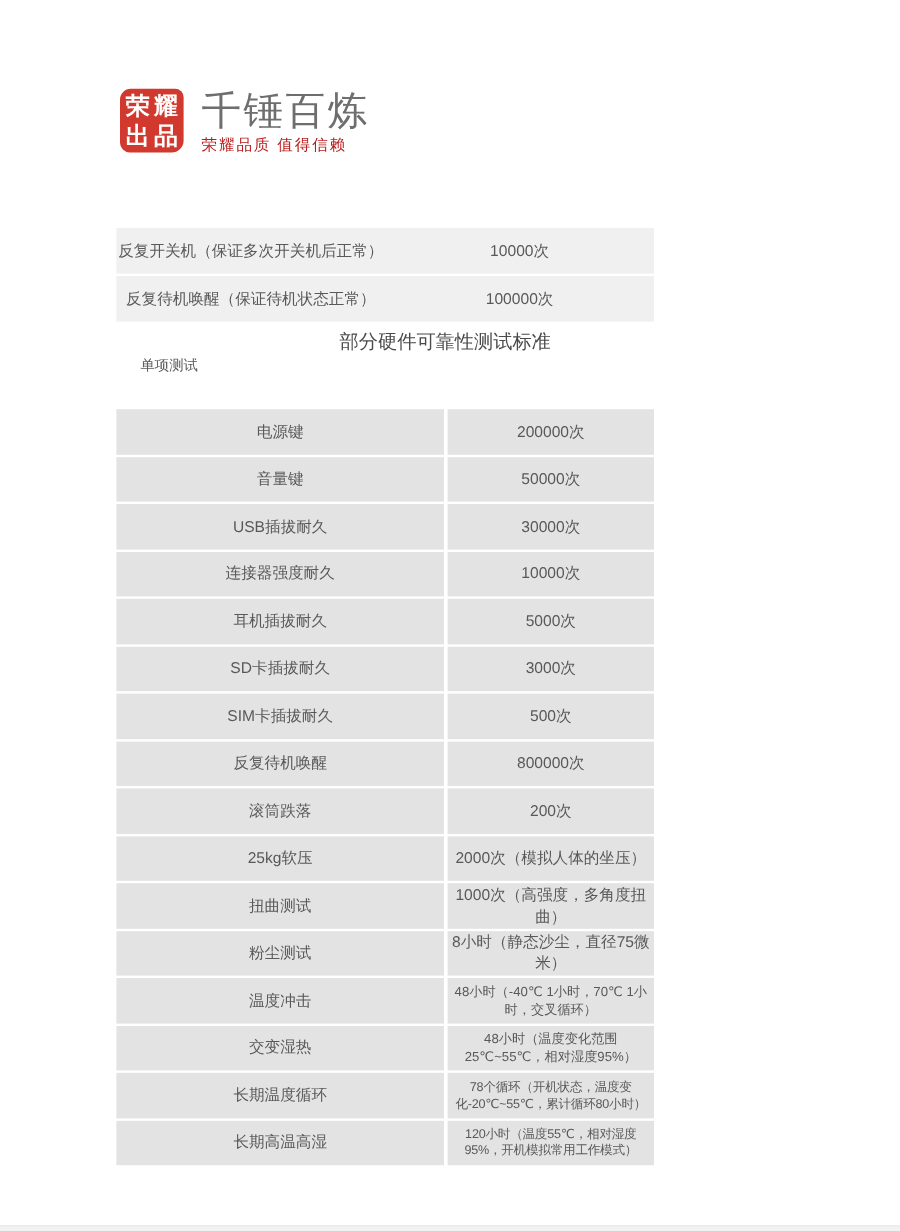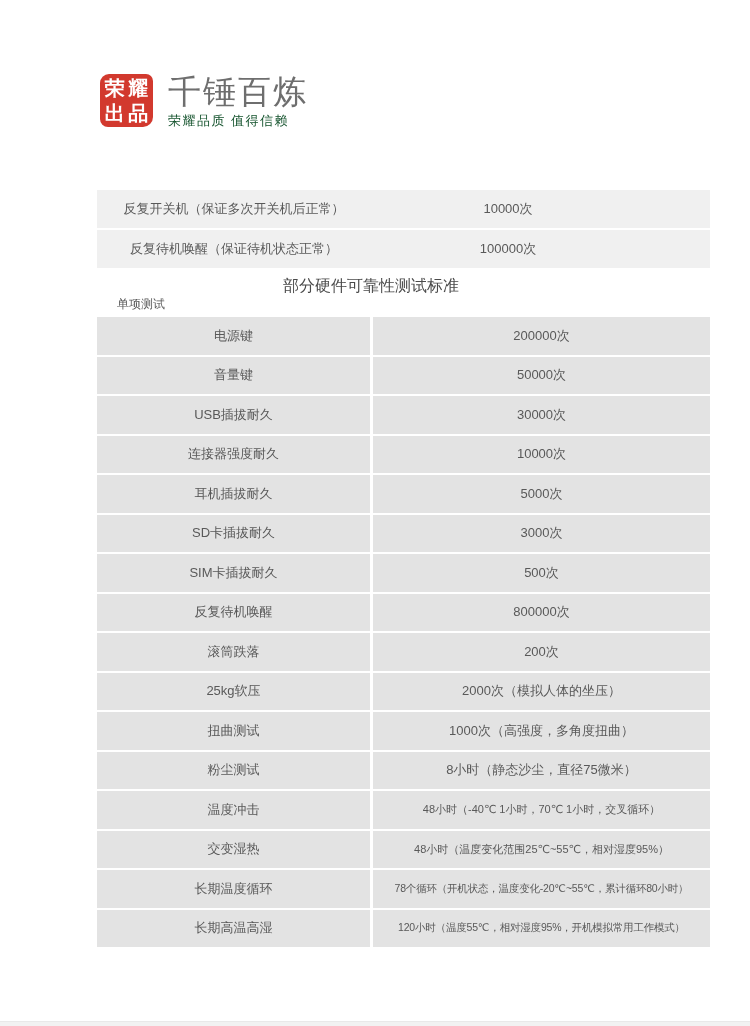--- a/index.html
+++ b/index.html
@@ -18,34 +18,34 @@
     border-radius:9px 7px 10px 8px;
     display:grid; grid-template-columns:1fr 1fr; grid-template-rows:1fr 1fr;
     padding:2px 3px;
   }
   .seal span {
     color:#ffffff; font-weight:bold; font-size:20px; line-height:24px;
     text-align:center; font-family:"DejaVu Serif","Liberation Serif",serif;
   }
   .brand { margin-left:15px; padding-top:3px; }
   .brand-title { font-size:33px; color:#6e6e6e; letter-spacing:2px; line-height:30px; }
-  .brand-tagline { font-size:13px; color:#14532d; letter-spacing:1.5px; margin-top:5px; }
+  .brand-tagline { font-size:13px; color:#b91c1c; letter-spacing:1.5px; margin-top:5px; }
 
   
   .content { position:absolute; left:97px; width:548px; }
   .section-title { text-align:center; font-size:16px; color:#4a4a4a; line-height:20px; }
   .sub-label { font-size:12px; color:#595959; line-height:15px; text-align:left; }
 
   .t-soft { top:190px; }
   .t-hard { top:317px; }
   .title-soft { top:158px; }
   .title-hard { top:276px; }
   .label-single { top:297px;margin-left:20px; }
 
-  .row { display:flex; width:613px; margin-bottom:2px; }
+  .row { display:flex; width:448px; margin-bottom:2px; }
   .row:last-child { margin-bottom:0; }
   .cell { display:flex; align-items:center; justify-content:center; text-align:center; font-size:13px; color:#595959; }
 
   
   .t-soft .row { height:38px; background:#f0f0f0; }
   .t-soft .cell { width:274px; }
 
   
   .t-hard .row { height:37.5px; }
   .t-hard .cell { background:#e3e3e3; }
@@ -85,21 +85,21 @@
     <div class="row">
       <div class="cell">反复待机唤醒（保证待机状态正常）</div>
       <div class="cell">100000次</div>
     </div>
   </div>
 
   <div class="content section-title title-hard" style="position:absolute;">部分硬件可靠性测试标准</div>
 
   <div class="content sub-label label-single" style="position:absolute;">单项测试</div>
 
-  <div class="content t-hard" style="position:absolute;">
+  <div class="content t-hard" style="position:absolute;margin-top:24px;">
     <div class="row">
       <div class="cell left">电源键</div>
       <div class="cell right">200000次</div>
     </div>
     <div class="row">
       <div class="cell left">音量键</div>
       <div class="cell right">50000次</div>
     </div>
     <div class="row">
       <div class="cell left">USB插拔耐久</div>

